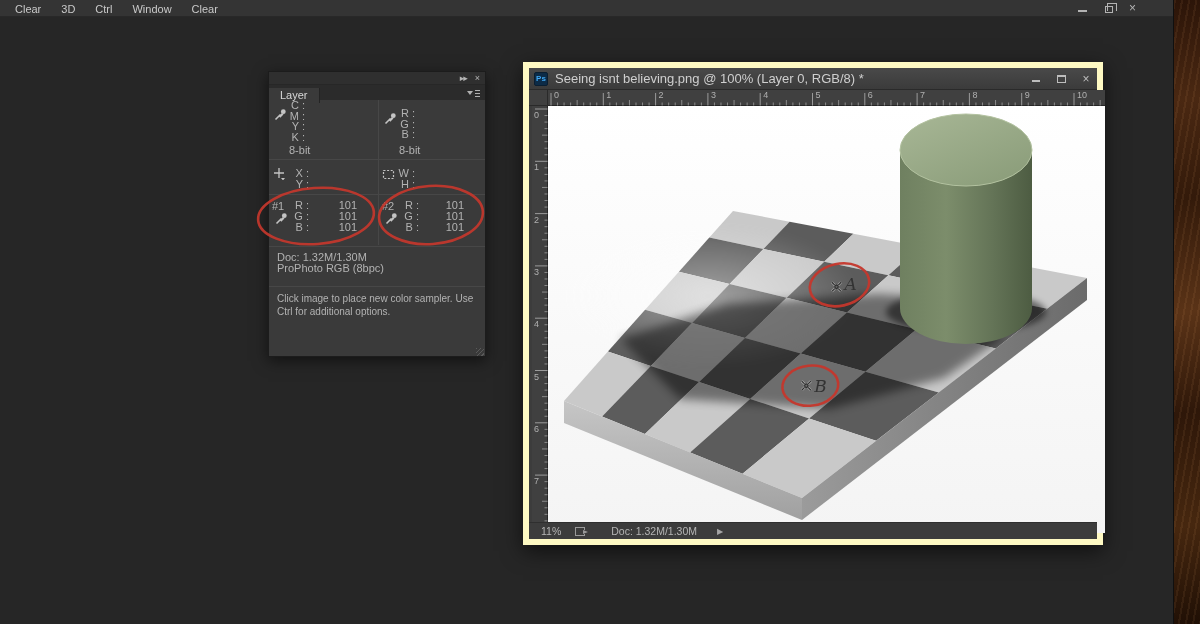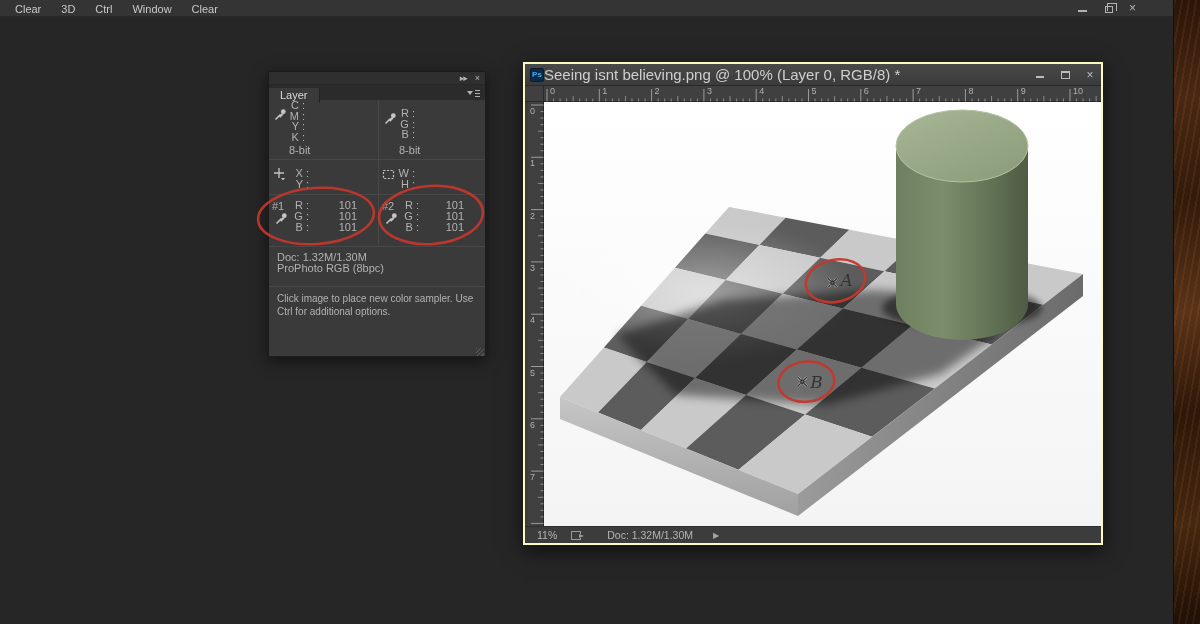--- a/index.html
+++ b/index.html
@@ -63,27 +63,27 @@
   .picon { position:absolute; }
   .sid { position:absolute; font-size:11px; }
   .sval { position:absolute; width:30px; text-align:right; }
   .docline { position:absolute; left:8px; }
   .tip { position:absolute; left:8px; top:192px; width:200px; font-size:10px; line-height:13px; color:#b2b2b2; }
   .grip { position:absolute; right:1px; bottom:1px; width:8px; height:8px;
       background:repeating-linear-gradient(135deg,#5a5a5a 0 1px, rgba(0,0,0,0) 1px 3px); }
 
   
   .doc-window { position:absolute; left:523px; top:62px; width:580px; height:483px;
-      background:#3c3c3c; border:2px solid #fef9c3; box-shadow:0 6px 20px rgba(0,0,0,.6); }
+      background:#3c3c3c; border:6px solid #fef9c3; box-shadow:0 6px 20px rgba(0,0,0,.6); }
   .doc-titlebar { position:absolute; left:0; top:0; width:100%; height:22px;
       background:linear-gradient(#494949,#3b3b3b); border-bottom:1px solid #2a2a2a;
       display:flex; align-items:center; padding-left:5px; }
   .ps-icon { width:14px; height:14px; background:#0c2b47; border:1px solid #0a1e31; border-radius:2px;
       color:#3fa9f5; font-size:8px; font-weight:bold; display:flex; align-items:center; justify-content:center; }
-  .doc-title { font-size:15px; color:#cfcfcf; white-space:nowrap; }
+  .doc-title { font-size:13px; color:#cfcfcf; margin-left:7px; white-space:nowrap; }
   .doc-controls { position:absolute; right:5px; top:0; height:22px; display:flex; gap:13px; align-items:center; }
   .dc { width:12px; height:12px; display:flex; align-items:center; justify-content:center; color:#bdbdbd; font-size:12px; }
   .dc-min i { display:block; width:8px; height:2px; background:#bdbdbd; margin-top:4px;}
   .dc-max i { display:block; width:9px; height:8px; border:1px solid #bdbdbd; border-top-width:2px; }
   .ruler-corner { position:absolute; left:0; top:22px; width:19px; height:16px; background:#404040;
       border-right:1px solid #2a2a2a; border-bottom:1px solid #2a2a2a; }
   .hruler { position:absolute; left:19px; top:22px; width:557px; height:16px; background:#404040; border-bottom:1px solid #262626; }
   .vruler { position:absolute; left:3px; top:38px; width:16px; height:427px; background:#404040; border-right:1px solid #262626; }
   .canvas { position:absolute; left:19px; top:38px; width:557px; height:427px; background:#fff; }
   .statusbar { position:absolute; left:0; bottom:0; width:100%; height:17px; background:#3c3c3c;

